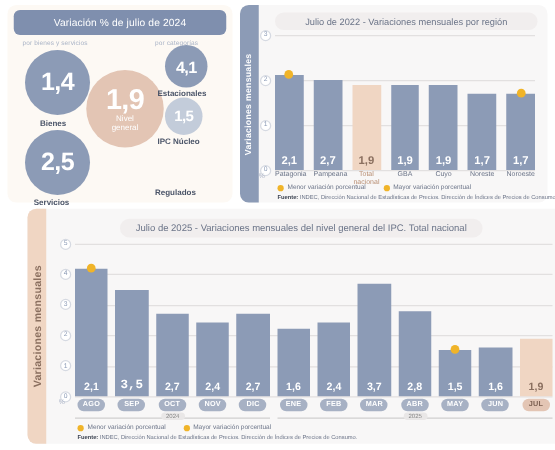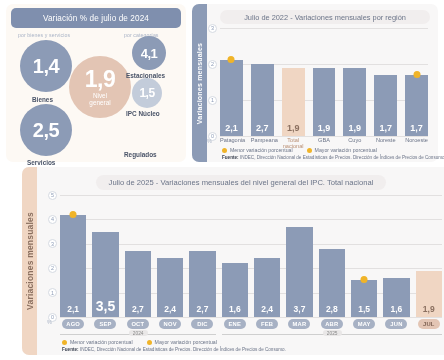--- a/index.html
+++ b/index.html
@@ -261,21 +261,21 @@
         <div class="pct-mark" style="top: 124px;">%</div>
         <div class="bars">
           <div class="bcol" style="width: 26.3333px;">
             <div class="bar" style="height: 102.48px;">
               <span class="val" style="font-size: 8.5px;">2,1</span>
               <span class="dot"></span>
             </div>
           </div>
           <div class="bcol" style="width: 26.3333px;">
             <div class="bar" style="height: 85.4px;">
-              <span class="val" style="font-size: 14px;">3,5</span>
+              <span class="val" style="font-size: 10px; font-family: Liberation Mono, monospace;">3,5</span>
             </div>
           </div>
           <div class="bcol" style="width: 26.3333px;">
             <div class="bar" style="height: 65.88px;">
               <span class="val" style="font-size: 8.5px;">2,7</span>
             </div>
           </div>
           <div class="bcol" style="width: 26.3333px;">
             <div class="bar" style="height: 58.56px;">
               <span class="val" style="font-size: 8.5px;">2,4</span>

